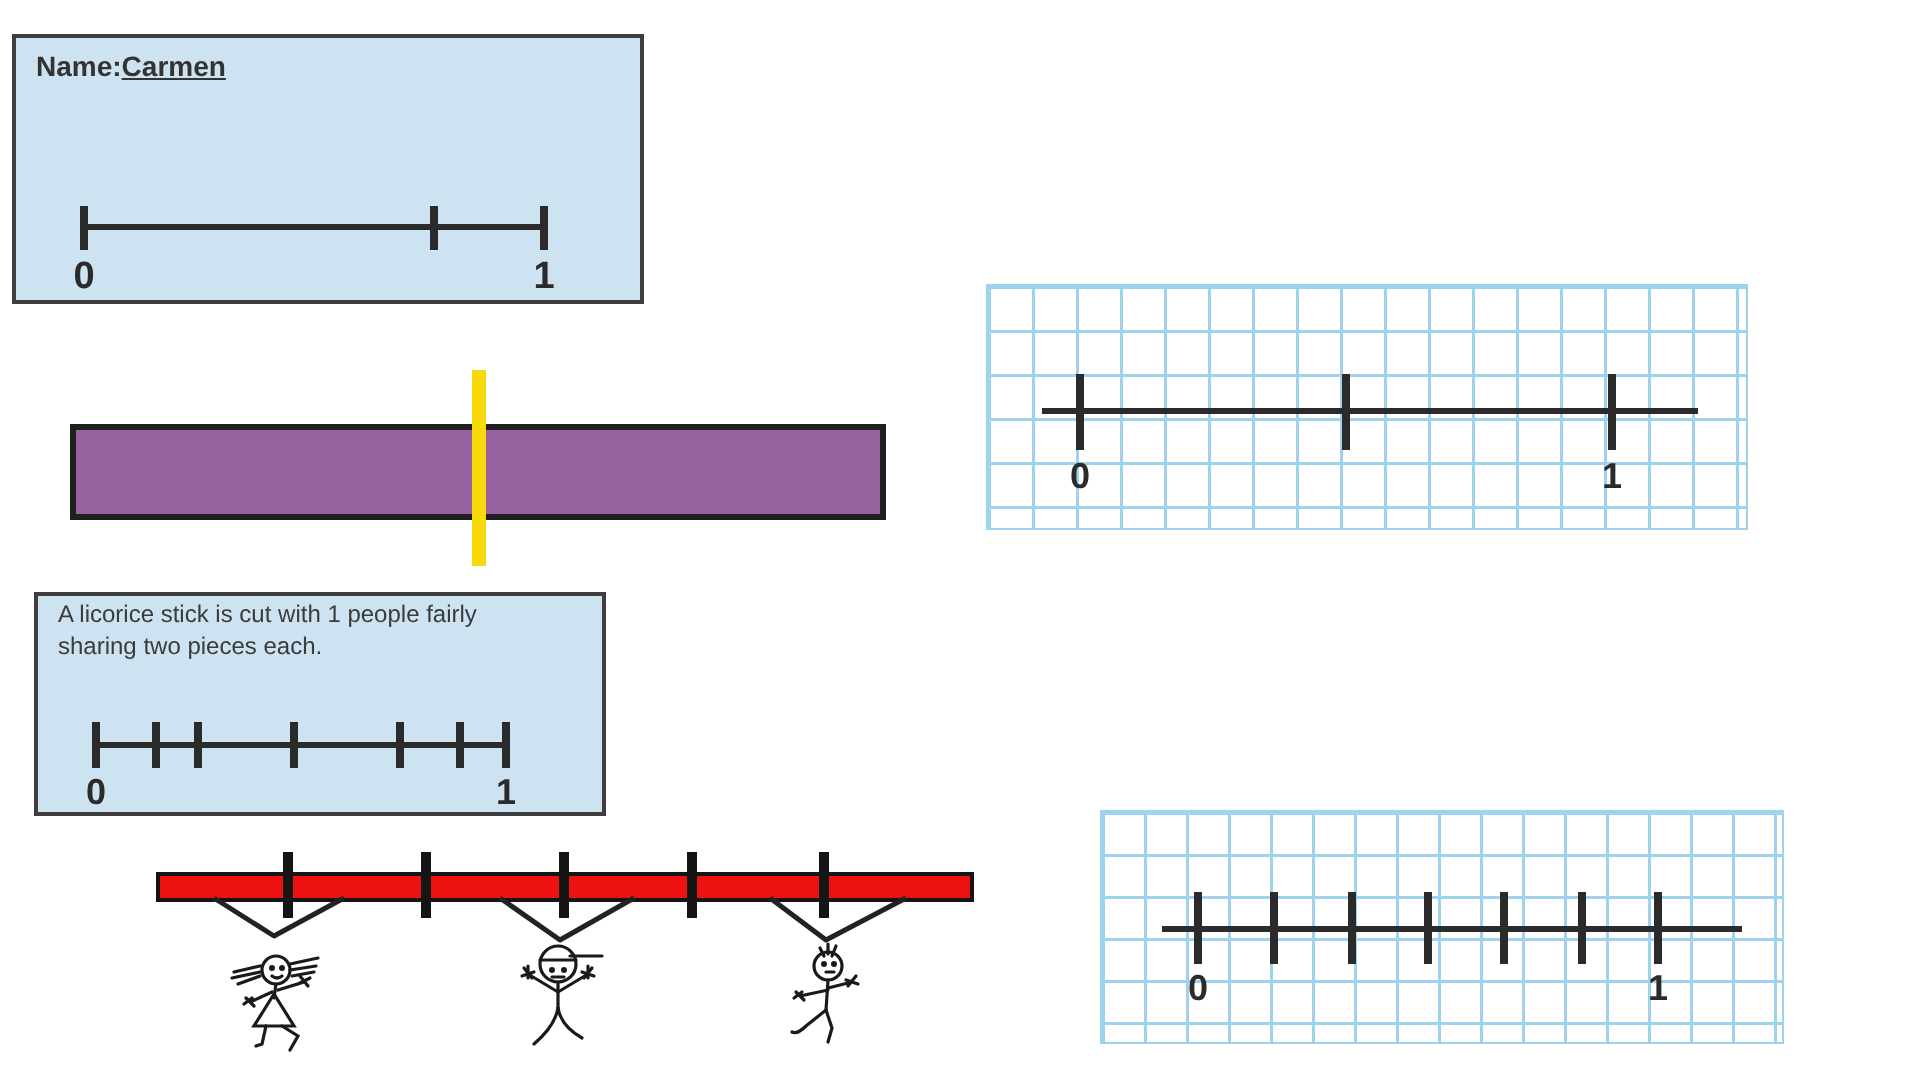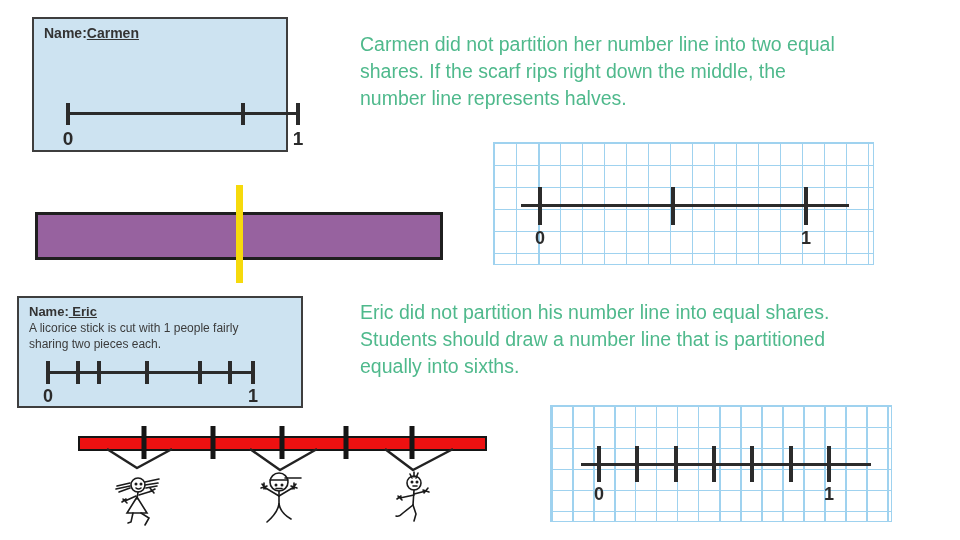--- a/index.html
+++ b/index.html
@@ -5,21 +5,21 @@
   html,body{margin:0;padding:0;background:#e8e8e8;}
   .slide{
     position:relative; width:960px; height:540px; background:#ffffff;
     font-family:"Liberation Sans", sans-serif; overflow:hidden; margin:0 auto;
   }
   
   .card{
     position:absolute; background:#cde3f1; border:2px solid #3e3e3e;
     box-sizing:border-box; color:#3b3b3b;
   }
-  .card-carmen{ left:32px; top:17px; width:256px; height:135px; }
+  .card-carmen{ left:6px; top:17px; width:316px; height:135px; }
   .card-eric{ left:17px; top:296px; width:286px; height:112px; }
   .card-title{ margin:6px 10px 0 10px; font-weight:bold; color:#333; }
   .card-carmen .card-title{ font-size:14px; }
   .card-eric .card-title{ font-size:13px; }
   .name-underline{ text-decoration:underline; white-space:pre; }
   .card-body{ margin:1px 10px 0 10px; white-space:pre-line; line-height:1.36; }
   .card-carmen .card-body{ font-size:13.5px; }
   .card-eric .card-body{ font-size:12px; }
 
   
@@ -117,59 +117,52 @@
     <div class="nl nl-carmen">
       <div class="nl-line"></div>
       <span class="nl-label nl-zero">0</span>
       <span class="nl-label nl-one">1</span>
     <span class="tick" style="left: 0%;"></span>
         <span class="tick" style="left: 76%;"></span>
         <span class="tick" style="left: 100%;"></span>
       </div>
   </div>
 
-  <div class="feedback feedback-carmen">Carmen did not partition her number line into two equal
-shares.  If the scarf rips right down the middle, the
-number line represents halves.</div>
 
   <div class="scarf-bar"></div>
   <div class="tear-line"></div>
 
   <div class="grid-paper grid-1">
     <div class="nl nl-grid1">
       <div class="nl-line"></div>
       <span class="nl-label nl-zero">0</span>
       <span class="nl-label nl-one">1</span>
     <span class="tick" style="left: 0%;"></span>
         <span class="tick" style="left: 50%;"></span>
         <span class="tick" style="left: 100%;"></span>
       </div>
   </div>
 
   <div class="card card-eric">
-    <div class="card-title"><span>Name:</span><span class="name-underline"> Eric</span></div>
     <div class="card-body">A licorice stick is cut with 1 people fairly
 sharing two pieces each.</div>
     <div class="nl nl-eric">
       <div class="nl-line"></div>
       <span class="nl-label nl-zero">0</span>
       <span class="nl-label nl-one">1</span>
     <span class="tick" style="left: 0%;"></span>
         <span class="tick" style="left: 14.6%;"></span>
         <span class="tick" style="left: 24.9%;"></span>
         <span class="tick" style="left: 48.3%;"></span>
         <span class="tick" style="left: 74.1%;"></span>
         <span class="tick" style="left: 88.8%;"></span>
         <span class="tick" style="left: 100%;"></span>
       </div>
   </div>
 
-  <div class="feedback feedback-eric">Eric did not partition his number line into equal shares.
-Students should draw a number line that is partitioned
-equally into sixths.</div>
 
   <div class="licorice-bar">
       <span class="tick" style="left: 15.9%;"></span>
       <span class="tick" style="left: 32.8%;"></span>
       <span class="tick" style="left: 49.9%;"></span>
       <span class="tick" style="left: 65.8%;"></span>
       <span class="tick" style="left: 81.9%;"></span>
     </div>
 
   <div class="v-brackets">

